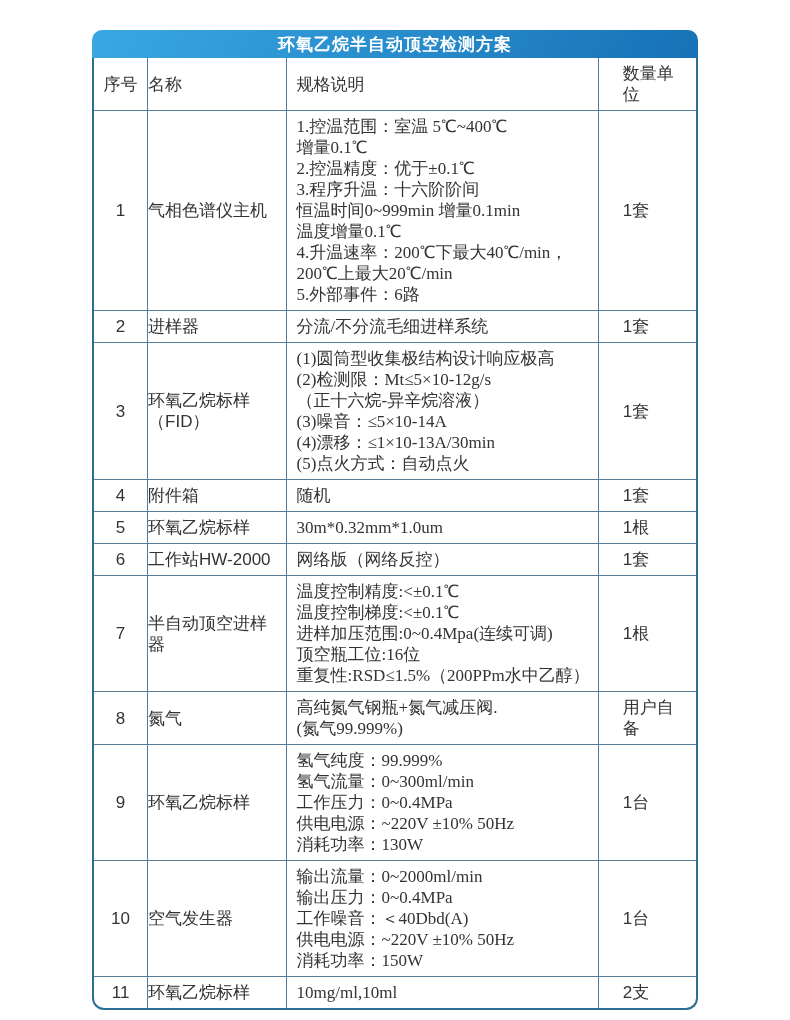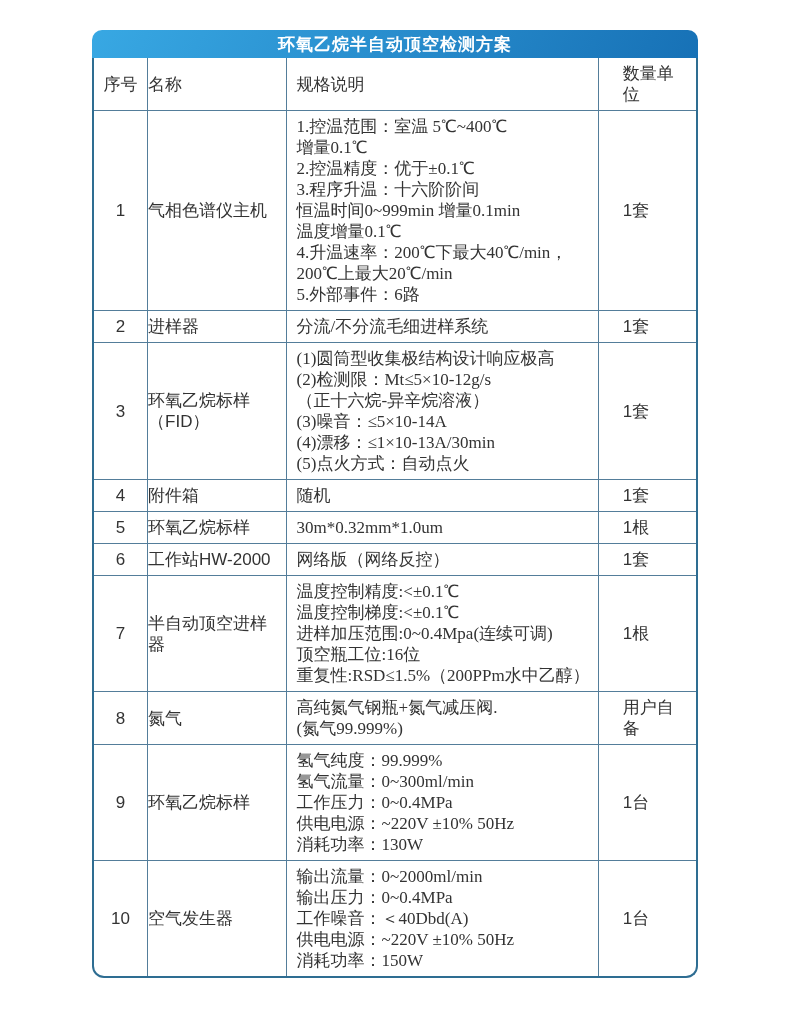--- a/index.html
+++ b/index.html
@@ -168,16 +168,24 @@
             <td class="c-name">空气发生器</td>
             <td class="c-spec">
               <div>输出流量：0~2000ml/min</div>
               <div>输出压力：0~0.4MPa</div>
               <div>工作噪音：＜40Dbd(A)</div>
               <div>供电电源：~220V ±10% 50Hz</div>
               <div>消耗功率：150W</div>
             </td>
             <td class="c-qty">1台</td>
           </tr>
+          <tr>
+            <td class="c-index">11</td>
+            <td class="c-name">环氧乙烷标样</td>
+            <td class="c-spec">
+              <div>10mg/ml,10ml</div>
+            </td>
+            <td class="c-qty">2支</td>
+          </tr>
         </tbody>
     </table>
   </div>
 </div>
 
 </body></html>

